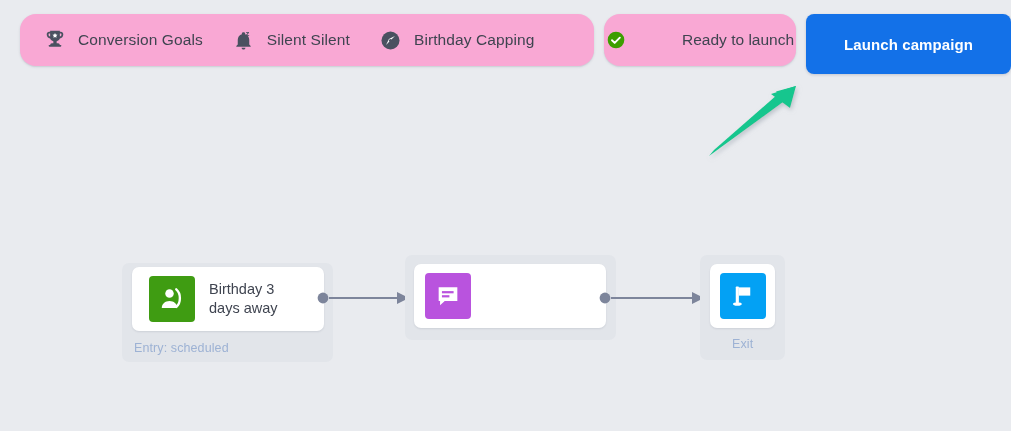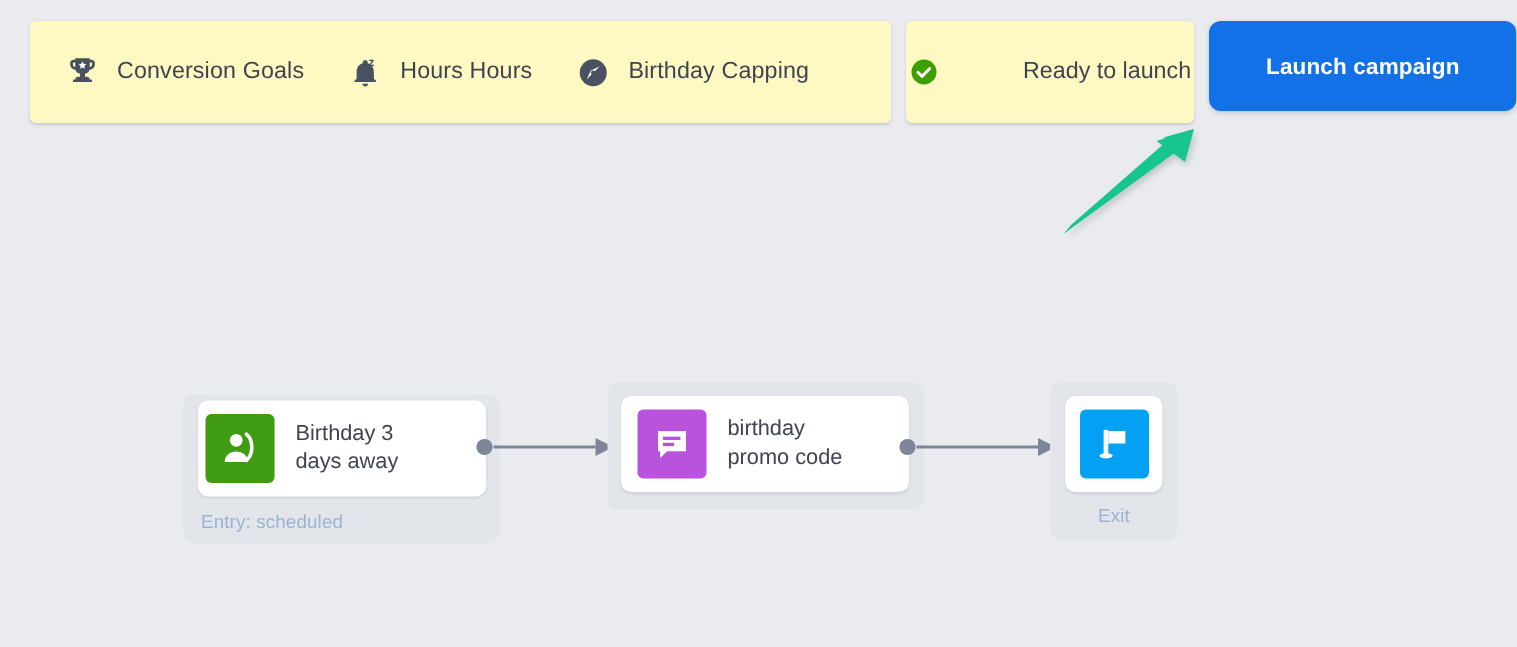--- a/index.html
+++ b/index.html
@@ -19,26 +19,26 @@
   .toolbar {
     position: absolute;
     left: 0;
     top: 14px;
     width: 1011px;
     height: 60px;
     display: flex;
     align-items: stretch;
   }
   .toolbar-card {
-    background: #fef9c3;
-    border-radius: 4px;
+    background: #f9a8d4;
+    border-radius: 16px;
     box-shadow: 0 1px 3px rgba(20,30,60,0.10), 0 1px 1px rgba(20,30,60,0.06);
     display: flex;
     align-items: center;
-    height: 68px;
+    height: 52px;
     box-sizing: border-box;
   }
   .settings-card {
     margin-left: 20px;
     width: 583px;
     padding-left: 8px;
   }
   .tool-item {
     display: flex;
     align-items: center;
@@ -152,21 +152,21 @@
     position: absolute;
     font-size: 12.5px;
     font-weight: normal;
     color: #9db2d4;
     white-space: nowrap;
     letter-spacing: 0.1px;
   }
 
   
   #entry-group { left: 122px; top: 18px; width: 211px; height: 99px; }
-  #entry-card  { left: 132px; top: 22px; width: 192px; height: 64px; padding-left: 5px; }
+  #entry-card  { left: 132px; top: 22px; width: 192px; height: 64px; padding-left: 17px; }
   #entry-label { left: 134px; top: 96px; }
 
   
   #msg-group { left: 405px; top: 10px; width: 211px; height: 85px; }
   #msg-card  { left: 414px; top: 19px; width: 192px; height: 64px; padding-left: 11px; }
 
   
   #exit-group { left: 700px; top: 10px; width: 85px; height: 105px; }
   #exit-card  { left: 710px; top: 19px; width: 65px; height: 64px; justify-content: center; }
   #exit-label { left: 714px; top: 92px; margin-left: 18px; }
@@ -196,21 +196,21 @@
     </div>
 
     <div class="tool-item">
       <span class="ico">
         <svg width="23" height="23" viewBox="0 0 24 24" fill="currentColor" aria-hidden="true">
           <path d="M12 21.5c1.1 0 2-.85 2-1.9h-4c0 1.05.9 1.9 2 1.9z"></path>
           <path d="M18 16.2v-4.9c0-2.9-1.6-5.3-4.3-5.95V4.7c0-.75-.62-1.35-1.4-1.35h-.6c-.78 0-1.4.6-1.4 1.35v.65C7.6 6 6 8.4 6 11.3v4.9l-1.5 1.45v.75h15v-.75L18 16.2z"></path>
           <text x="14.2" y="7.2" font-size="8.2" font-weight="bold" fill="currentColor" font-family="Liberation Sans, sans-serif">z</text>
         </svg>
       </span>
-      <span class="lbl">Hours Hours</span>
+      <span class="lbl">Silent Silent</span>
     </div>
 
     <div class="tool-item">
       <span class="ico">
         <svg width="23" height="23" viewBox="0 0 24 24" aria-hidden="true">
           <circle cx="12" cy="12" r="9.4" fill="currentColor"></circle>
           <path d="M16.6 7.4l-6.2 3.1L7.3 16.7z" fill="#ffffff"></path>
           <circle cx="12" cy="12" r="1.6" fill="currentColor"></circle>
         </svg>
       </span>
@@ -269,22 +269,20 @@
 
   <div class="node-group" id="msg-group"></div>
   <div class="node-card" id="msg-card">
     <span class="node-icon" style="background:#b953de;">
       <svg width="28" height="28" viewBox="0 0 24 24" aria-hidden="true">
         <path d="M4 4.6h16v11.6H9.2L5.2 20v-3.8H4z" fill="#ffffff"></path>
         <rect x="6.8" y="7.8" width="10" height="1.9" fill="#b953de"></rect>
         <rect x="6.8" y="11.3" width="6.4" height="1.9" fill="#b953de"></rect>
       </svg>
     </span>
-    <span class="node-title">birthday
-promo code</span>
   </div>
 
   <svg class="connector" id="conn-2" viewBox="0 0 108 18">
     <circle cx="6" cy="9" r="5.4" fill="#7d859b"></circle>
     <line x1="12" y1="9" x2="93" y2="9" stroke="#7d859b" stroke-width="2.1"></line>
     <path d="M93 3 L105 9 L93 15 Z" fill="#7d859b"></path>
   </svg>
 
   <div class="node-group" id="exit-group"></div>
   <div class="node-card" id="exit-card">

